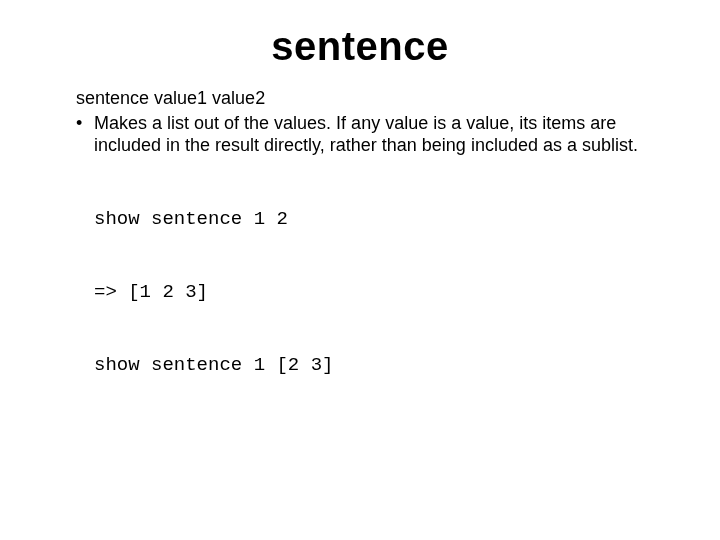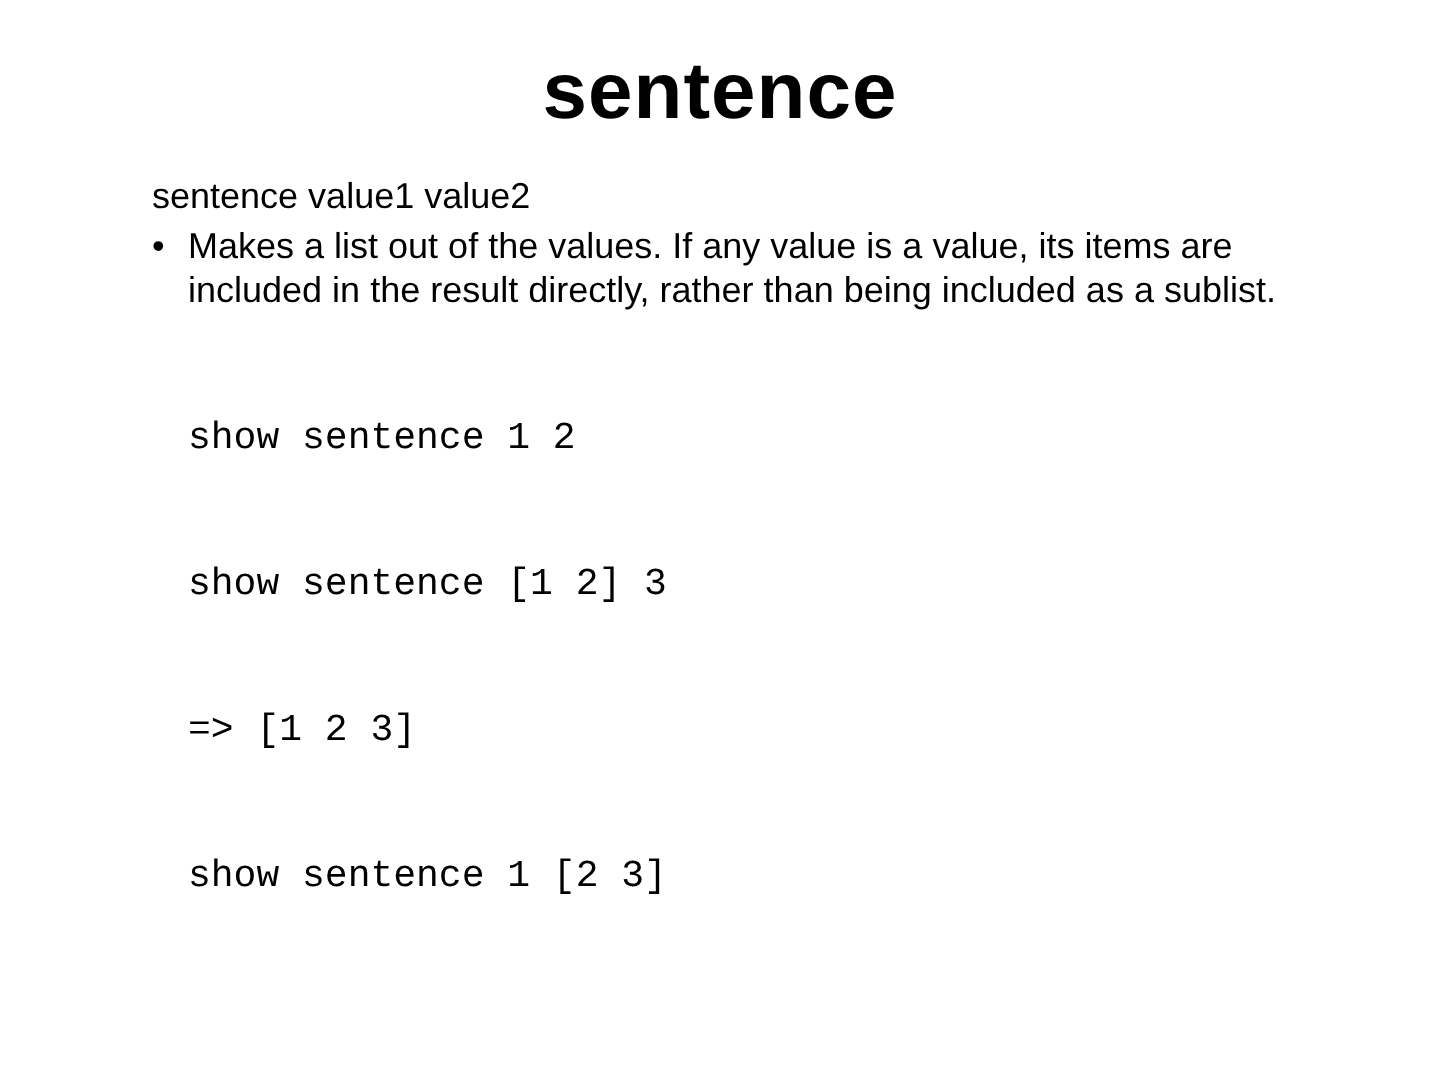--- a/index.html
+++ b/index.html
@@ -66,21 +66,20 @@
 
     <div class="syntax">sentence value1 value2</div>
 
     <div class="bullet-row">
       <div class="bullet">•</div>
       <div class="bullet-text">Makes a list out of the values. If any value is a value, its items are included in the result directly, rather than being included as a sublist.</div>
     </div>
 
     <div class="code-block">
       <div>show sentence 1 2</div>
-      <div>show sentence [1 2] 3</div>
       <div>=&gt; [1 2 3]</div>
       <div>show sentence 1 [2 3]</div>
       
       
       
       
       
       
       
     </div>

